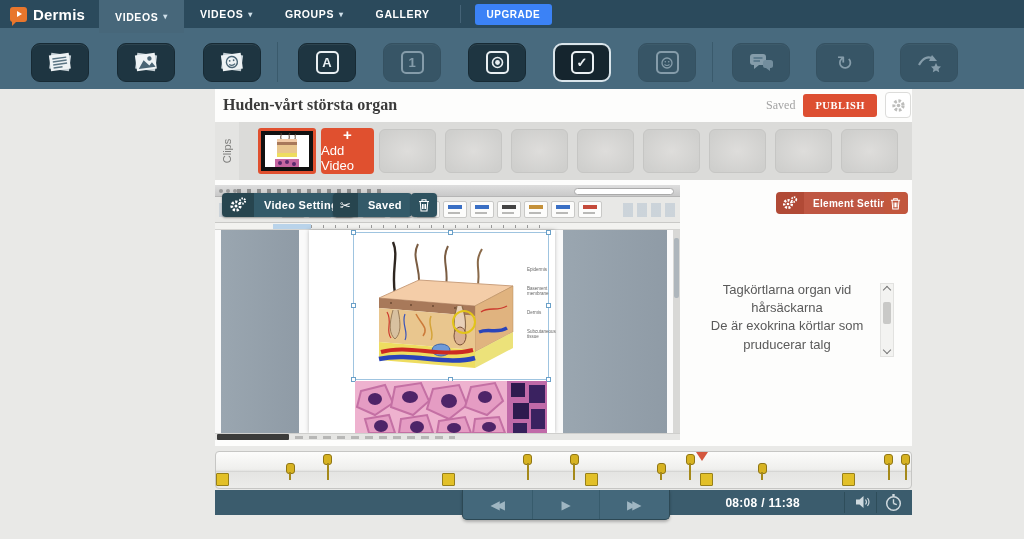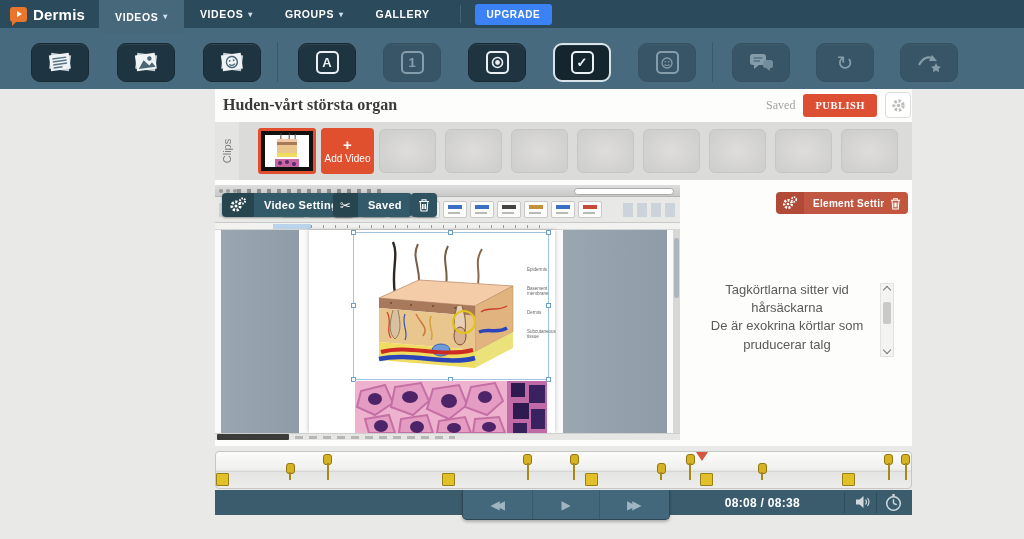--- a/index.html
+++ b/index.html
@@ -66,21 +66,21 @@
   .clips-tab { position:absolute; left:0; top:0; width:24px; height:58px; background:#e4e4e2;
     display:flex; align-items:center; justify-content:center; }
   .clips-tab span { transform:rotate(-90deg); color:#7d7d7b; font-size:11px; }
   .clip-thumb { position:absolute; left:43px; top:6px; width:58px; height:46px;
     border:3px solid #e0502f; border-radius:3px; background:#111; overflow:hidden;
     cursor:pointer; display:flex; align-items:center; justify-content:center; }
   .add-video { position:absolute; left:106px; top:6px; width:53px; height:46px;
     background:#e0502f; border-radius:4px; color:#fff; display:flex; flex-direction:column;
     align-items:center; justify-content:center; gap:2px; cursor:pointer; }
   .add-video .plus { font-size:15px; font-weight:bold; line-height:12px; }
-  .add-video .lbl { font-size:10px; }
+  .add-video .lbl { font-size:13px; }
   .clip-slots { position:absolute; left:164px; top:7px; display:flex; gap:9px; }
   .slot { width:57px; height:44px; border-radius:6px;
     background:radial-gradient(ellipse at center, #dedddb 0%, #cfcfcd 85%);
     border:1px solid #c6c6c4; }
 
   
   .video-frame { position:absolute; left:0; top:97px; width:465px; height:255px;
     background:#fff; overflow:hidden; }
   .vf-chrome { position:absolute; left:0; top:0; width:465px; height:12px;
     background:linear-gradient(#dedede,#c9c9c9); border-bottom:1px solid #b5b5b5; }
@@ -564,21 +564,21 @@
           <circle cx="12" cy="3.5" r="2.3" fill="none" stroke="#fff" stroke-width="1.8" stroke-dasharray="1.4 1"></circle>
         </svg>
       </span>
       <span class="el-seg-label">Element Settings</span>
     </div>
     <div class="el-trash">
       <svg width="11" height="13" viewBox="0 0 12 14">
         <path d="M1,3.5 H11 M4,3.5 V1.8 H8 V3.5 M2.2,3.5 L3,13 H9 L9.8,3.5 M4.5,6 V11 M6,6 V11 M7.5,6 V11" stroke="#fff" stroke-width="1.1" fill="none"></path>
       </svg>
     </div>
-    <div class="el-text">Tagkörtlarna sitter vid hårsäckarna
+    <div class="el-text">Tagkörtlarna organ vid hårsäckarna
 De är exokrina körtlar som pruducerar talg</div>
     <div class="panel-scroll">
       <span class="chev up"></span>
       <span class="scroll-thumb"></span>
       <span class="chev down"></span>
     </div>
   </div>
 </div>
 
 <div class="timeline">
@@ -598,21 +598,21 @@
     <div class="tsquare" style="left: calc(90.7% - 4px);"></div>
     <div class="playhead" style="left: calc(69.9% - 6px);"></div>
   </div>
 
 <div class="transport">
   <div class="t-group">
     <div class="t-btn t-dbl">◀◀</div>
     <div class="t-btn">▶</div>
     <div class="t-btn t-dbl">▶▶</div>
   </div>
-  <div class="t-time">08:08 / 08:38</div>
+  <div class="t-time">08:08 / 11:38</div>
   <div class="t-sep" style="right:67px"></div>
   <div class="t-vol">
     <svg width="17" height="14" viewBox="0 0 17 14">
       <polygon points="1,4.5 4.5,4.5 8.5,1 8.5,13 4.5,9.5 1,9.5" fill="#cfd9de"></polygon>
       <path d="M10.5,4.5 Q12.5,7 10.5,9.5 M12.5,3 Q15.5,7 12.5,11" stroke="#cfd9de" stroke-width="1.2" fill="none"></path>
     </svg>
   </div>
   <div class="t-sep" style="right:35px"></div>
   <div class="t-clock">
     <svg width="19" height="19" viewBox="0 0 19 19">

